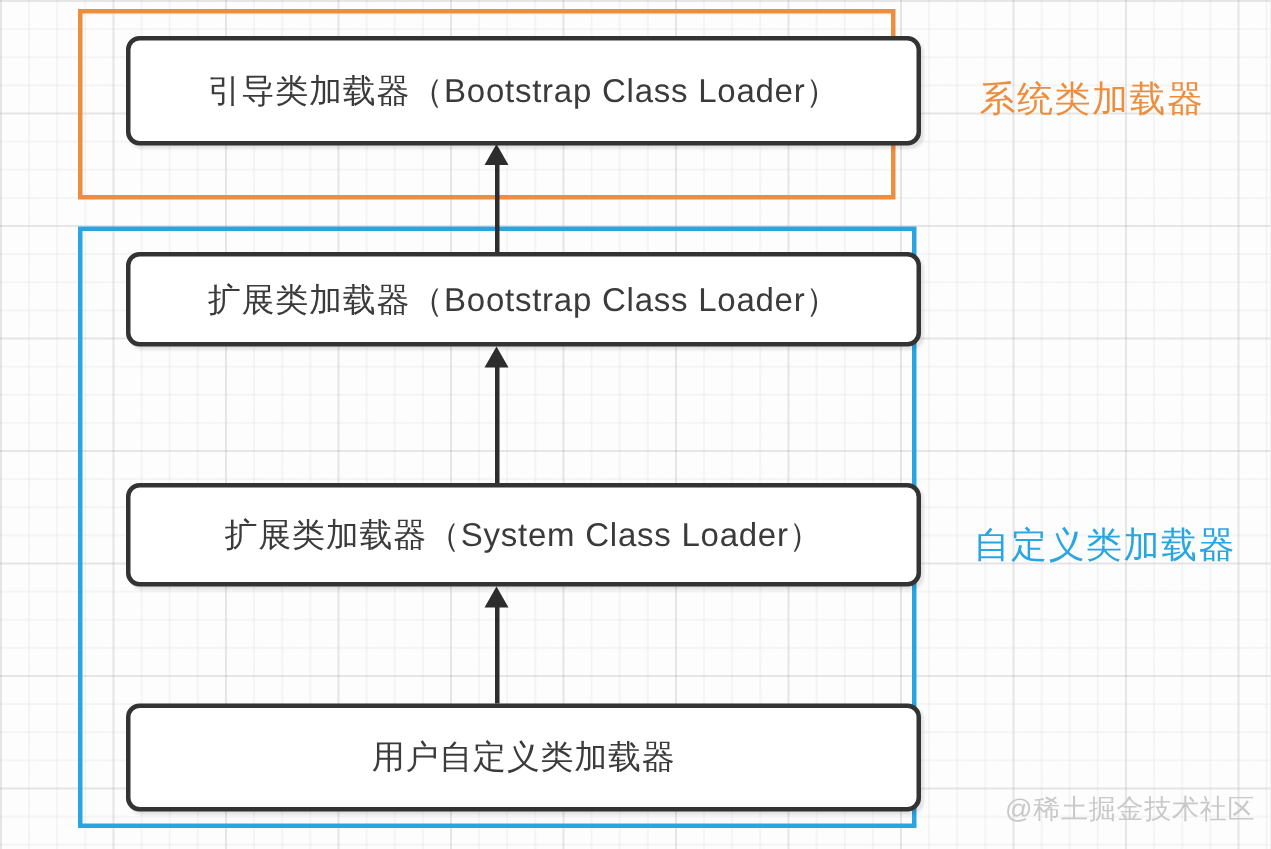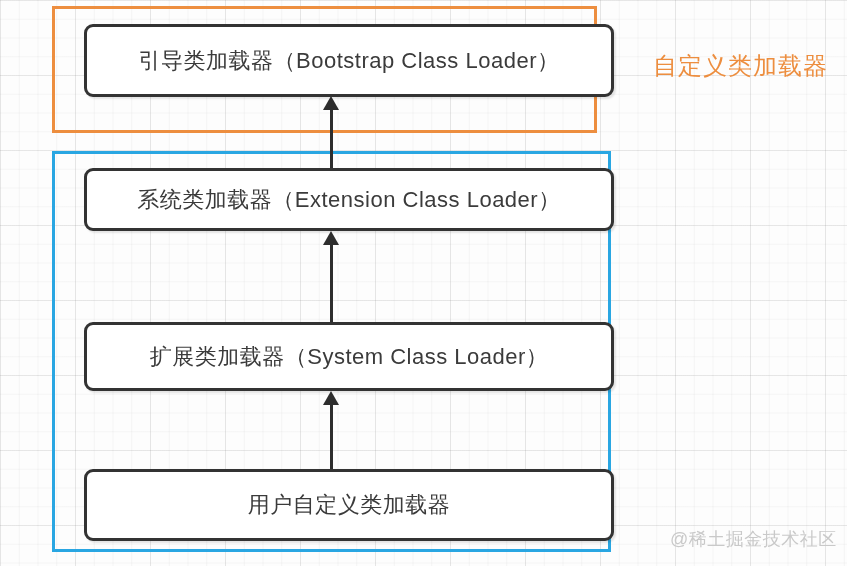--- a/index.html
+++ b/index.html
@@ -111,21 +111,21 @@
 <div class="canvas">
 
   <div class="group-frame orange"></div>
   <div class="group-frame blue"></div>
 
   <div class="loader-box box-bootstrap">
     <span>引导类加载器（Bootstrap Class Loader）</span>
   </div>
 
   <div class="loader-box box-extension">
-    <span>系统类加载器（Extension Class Loader）</span>
+    <span>扩展类加载器（Bootstrap Class Loader）</span>
   </div>
 
   <div class="loader-box box-system">
     <span>扩展类加载器（System Class Loader）</span>
   </div>
 
   <div class="loader-box box-user">
     <span>用户自定义类加载器</span>
   </div>
 
@@ -135,18 +135,19 @@
   </div>
   <div class="arrow-up arrow-2">
     <div class="head"></div>
     <div class="shaft"></div>
   </div>
   <div class="arrow-up arrow-3">
     <div class="head"></div>
     <div class="shaft"></div>
   </div>
 
-  <div class="side-label orange">自定义类加载器</div>
+  <div class="side-label orange">系统类加载器</div>
 
+  <div class="side-label blue">自定义类加载器</div>
 
   <div class="watermark">@稀土掘金技术社区</div>
 
 </div>
 
 </body></html>

